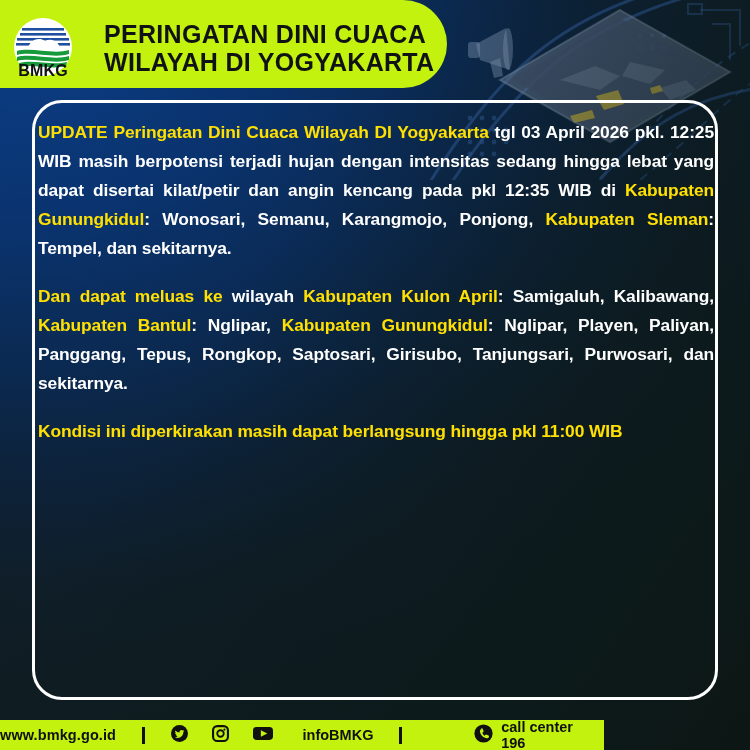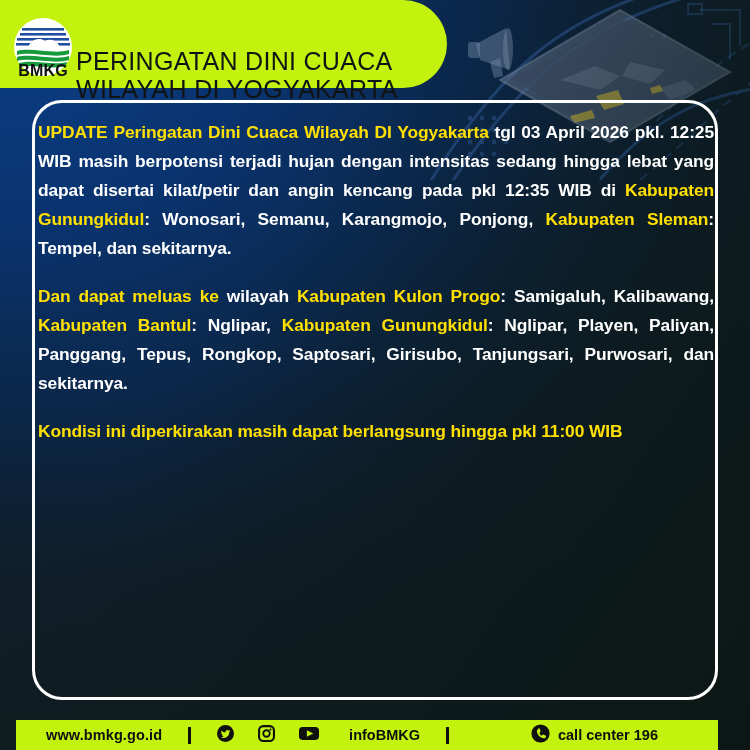--- a/index.html
+++ b/index.html
@@ -39,24 +39,24 @@
     position:absolute; left:12px; top:16px;
     width:62px; height:62px; z-index:7;
   }
   .logo-caption {
     position:absolute; left:12px; top:62px; width:62px;
     text-align:center; font-size:16px; font-weight:bold;
     color:#111; letter-spacing:0.2px; z-index:8;
     font-family:"Liberation Sans", sans-serif;
   }
   .header-title {
-    position:absolute; left:76px; top:20px;
+    position:absolute; left:104px; top:20px;
     width:350px; z-index:8;
-    font-size:25px; line-height:28px; font-weight:normal;
-    color:#111214; letter-spacing:0.3px;margin-top:27px;
+    font-size:25px; line-height:28px; font-weight:bold;
+    color:#111214; letter-spacing:0.3px;
   }
   .header-title .l2 { display:block; }
 
   
   .frame {
     position:absolute;
     left:32px; top:100px;
     width:686px; height:600px;
     border:3px solid #ffffff;
     border-radius:30px;
@@ -76,22 +76,22 @@
     text-align:justify;
     letter-spacing:-0.1px;
   }
   .body-text p { margin:0 0 19px 0; }
   .body-text p:last-child { margin-bottom:0; }
   .hl { color:#ffe000; }
   .p-gap { height:4px; }
 
   
   .footer {
-    position:absolute; left:16px; bottom:0;
-    width:702px; height:30px;
+    position:absolute; left:0; bottom:0;
+    width:604px; height:30px;
     background:#c2f20d;
     display:flex; align-items:center; justify-content:center;
     gap:0px;
     z-index:9;
   }
   .footer-site {
     font-size:14.5px; font-weight:bold; color:#101010;
     letter-spacing:0.1px;
   }
   .divider {
@@ -217,21 +217,21 @@
   <div class="header-title">
     <span class="l1">PERINGATAN DINI CUACA</span>
     <span class="l2">WILAYAH DI YOGYAKARTA</span>
   </div>
 
   <div class="frame"></div>
 
   <div class="body-text">
     <p><span class="hl">UPDATE Peringatan Dini Cuaca Wilayah DI Yogyakarta</span><span> tgl 03 April 2026 pkl. 12:25 WIB masih berpotensi terjadi hujan dengan intensitas sedang hingga lebat yang dapat disertai kilat/petir dan angin kencang pada pkl 12:35 WIB di </span><span class="hl">Kabupaten Gunungkidul</span><span>: Wonosari, Semanu, Karangmojo, Ponjong, </span><span class="hl">Kabupaten Sleman</span><span>: Tempel, dan sekitarnya.</span></p>
 
-    <p><span class="hl">Dan dapat meluas ke</span><span> wilayah </span><span class="hl">Kabupaten Kulon Progo</span><span>: Samigaluh, Kalibawang, </span><span class="hl">Kabupaten Bantul</span><span>: Nglipar, </span><span class="hl">Kabupaten Gunungkidul</span><span>: Nglipar, Playen, Paliyan, Panggang, Tepus, Rongkop, Saptosari, Girisubo, Tanjungsari, Purwosari, dan sekitarnya.</span></p>
+    <p><span class="hl">Dan dapat meluas ke</span><span> wilayah </span><span class="hl">Kabupaten Kulon April</span><span>: Samigaluh, Kalibawang, </span><span class="hl">Kabupaten Bantul</span><span>: Nglipar, </span><span class="hl">Kabupaten Gunungkidul</span><span>: Nglipar, Playen, Paliyan, Panggang, Tepus, Rongkop, Saptosari, Girisubo, Tanjungsari, Purwosari, dan sekitarnya.</span></p>
 
     <p class="hl">Kondisi ini diperkirakan masih dapat berlangsung hingga pkl 11:00 WIB</p>
     <div class="p-gap"></div>
   </div>
 
   <div class="footer">
     <span class="footer-site">www.bmkg.go.id</span>
     <span class="divider"></span>
 
     <span class="social-group">

